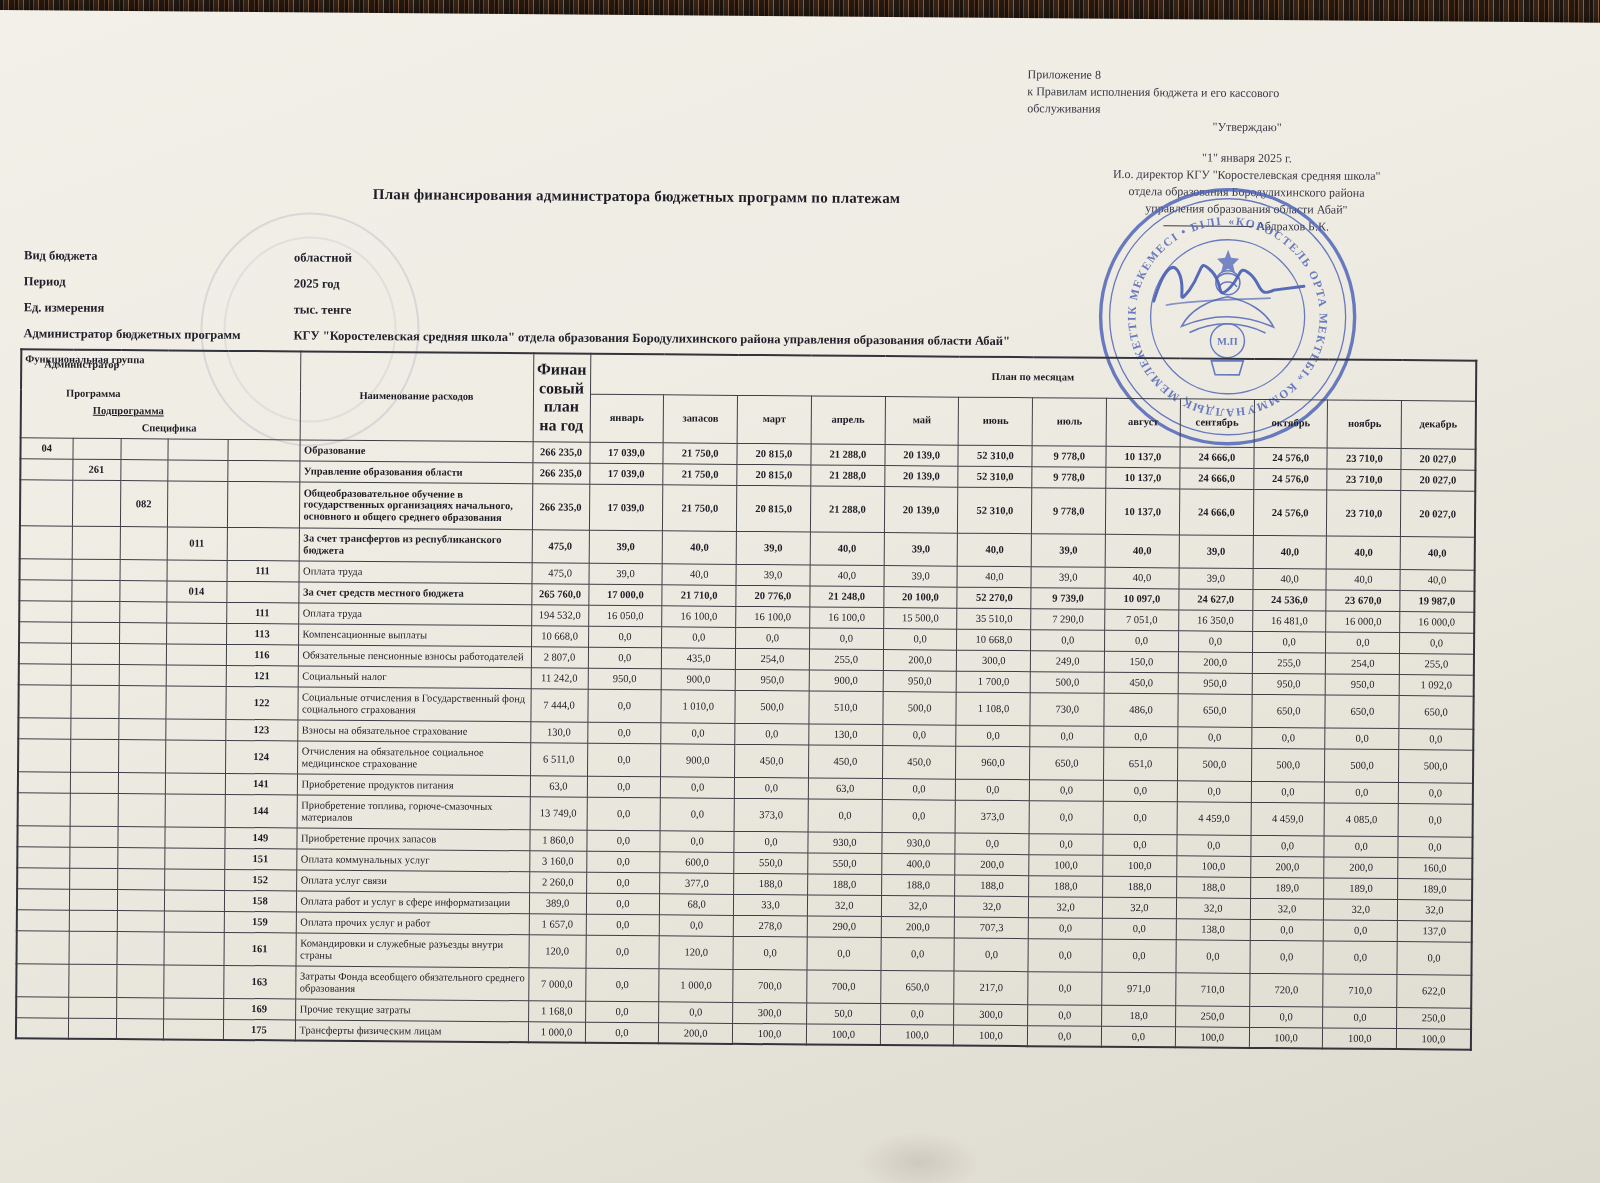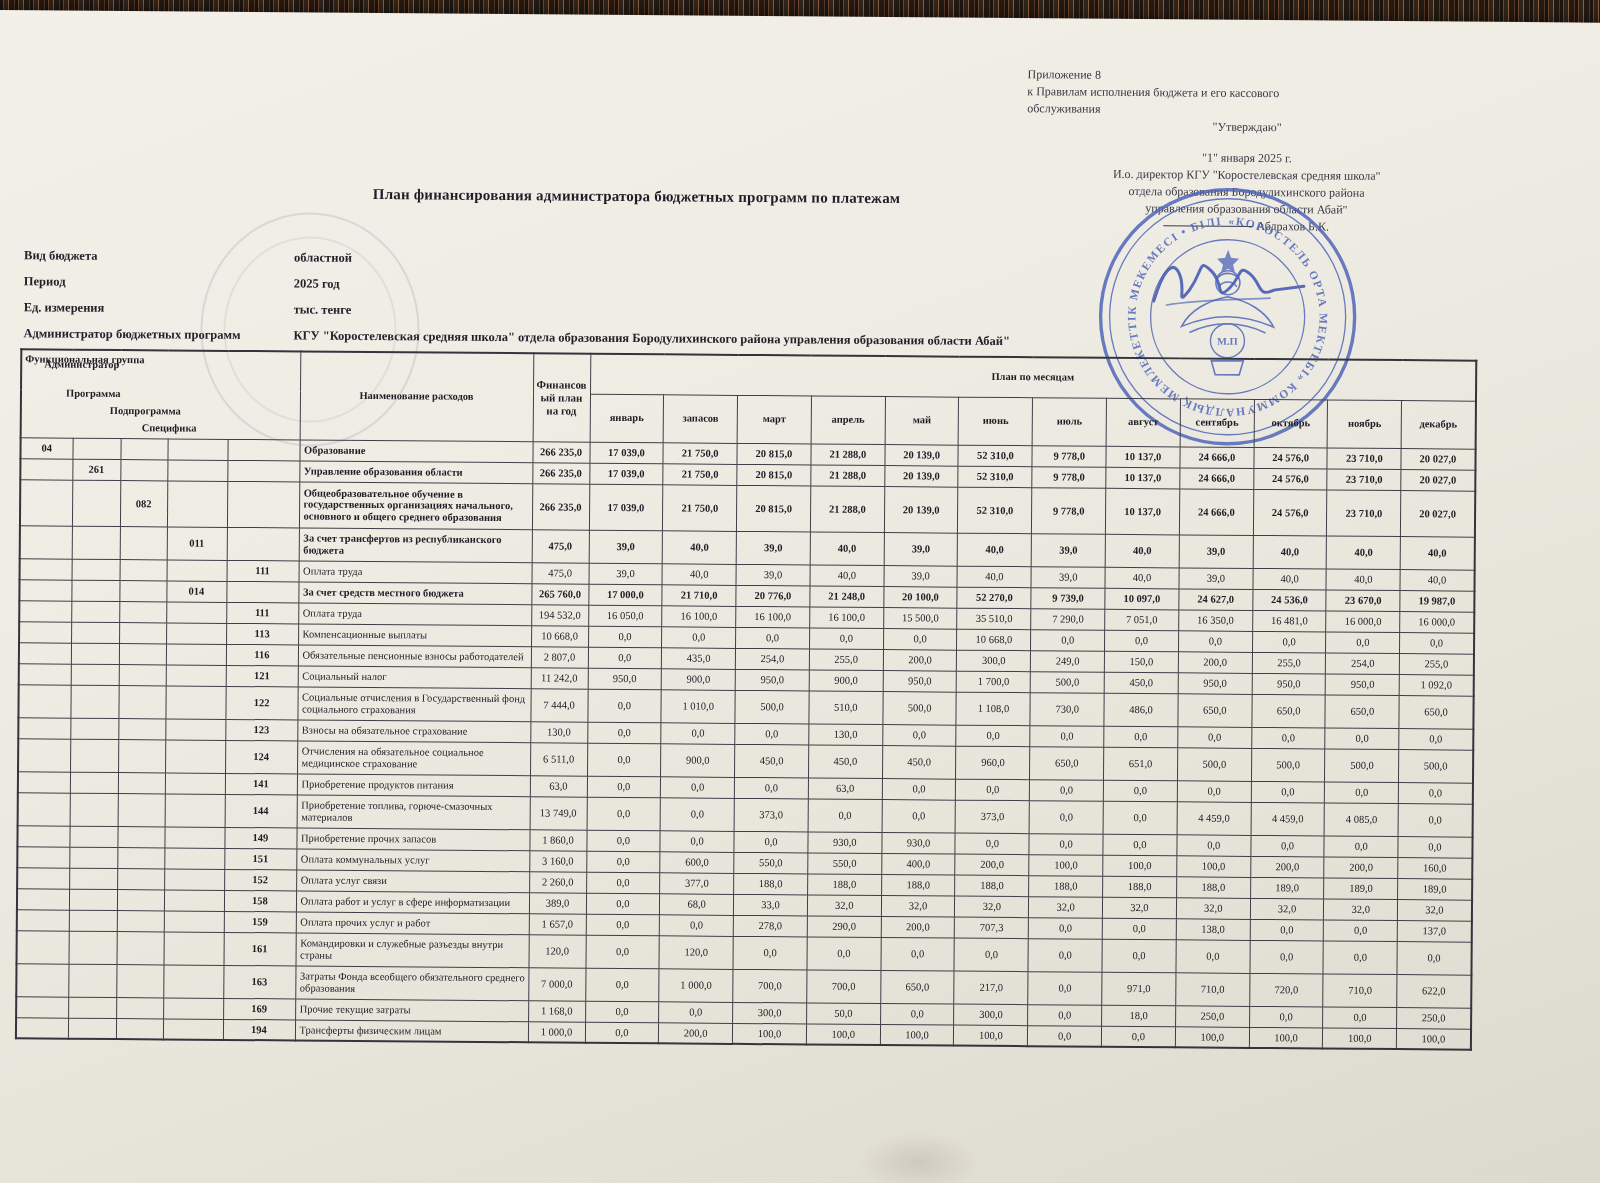--- a/index.html
+++ b/index.html
@@ -42,21 +42,21 @@
 
   
   .tblwrap{position:absolute;left:35px;top:338px;}
   table{border-collapse:collapse;table-layout:fixed;width:1455px;
     font-family:"Liberation Serif","DejaVu Serif",serif;color:#1d1d25;}
   th,td{border:1px solid #3f3f47;padding:1px 3px;overflow:hidden;}
   table{border:2px solid #34343c;}
   thead th{font-size:10.5px;font-weight:bold;vertical-align:middle;text-align:center;line-height:1.15;}
   th.stair{position:relative;vertical-align:top;text-align:left;}
   .stair span{position:absolute;white-space:nowrap;font-size:10.5px;}
-  th.annual{font-size:11px;overflow-wrap:anywhere;}
+  th.annual{font-size:16px;overflow-wrap:anywhere;}
   td.cc{text-align:center;font-weight:bold;font-size:10.5px;}
   td.nm{text-align:left;font-size:10.5px;line-height:1.08;padding-left:4px;}
   td.num{text-align:center;font-size:10.5px;white-space:nowrap;}
   tr.b td{font-weight:bold;}
   tr.h1{height:21px;} tr.h2{height:33px;} tr.h3{height:46px;}
   tr.mh{height:48px;} tr.ph{height:40px;}
 
   svg text{font-family:"Liberation Serif","DejaVu Serif",serif;}
 </style>
 </head>
@@ -154,21 +154,21 @@
         <col style="width:73.8px">
           <col style="width:73.8px">
           <col style="width:73.8px">
       </colgroup>
       <thead>
         <tr class="ph">
           <th class="stair" colspan="5" rowspan="2">
             <span style="left:3px;top:3px;">Функциональная группа</span>
             <span style="left:22px;top:8px;">Администратор</span>
             <span style="left:44px;top:37px;">Программа</span>
-            <span style="left:88px;top:54px;">Подпрограмма</span>
+            <span style="left:71px;top:54px;text-decoration:underline;">Подпрограмма</span>
             <span style="left:120px;top:71px;">Специфика</span>
           </th>
           <th rowspan="2">Наименование расходов</th>
           <th rowspan="2" class="annual">Финансовый план на год</th>
           <th colspan="12">План по месяцам</th>
         </tr>
         <tr class="mh" id="monthsRow">
             <th>январь</th>
             <th>запасов</th>
             <th>март</th>
@@ -665,21 +665,21 @@
             <td class="num">250,0</td>
             <td class="num">0,0</td>
             <td class="num">0,0</td>
             <td class="num">250,0</td>
           </tr>
           <tr class="h1">
             <td class="cc"></td>
             <td class="cc"></td>
             <td class="cc"></td>
             <td class="cc"></td>
-            <td class="cc">194</td>
+            <td class="cc">175</td>
             <td class="nm">Трансферты физическим лицам</td>
             <td class="num">1 000,0</td>
             <td class="num">0,0</td>
             <td class="num">200,0</td>
             <td class="num">100,0</td>
             <td class="num">100,0</td>
             <td class="num">100,0</td>
             <td class="num">100,0</td>
             <td class="num">0,0</td>
             <td class="num">0,0</td>

